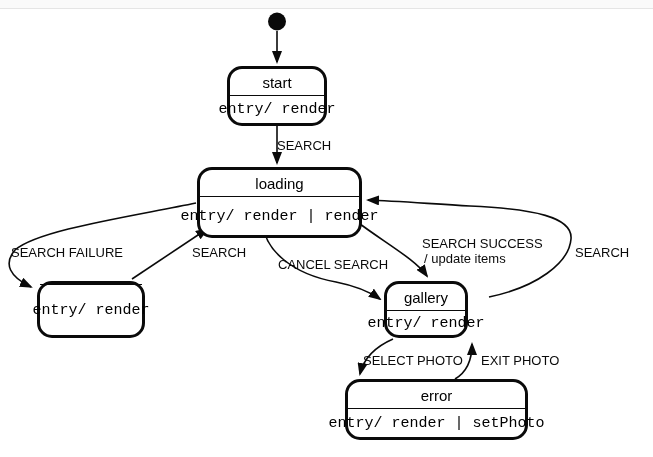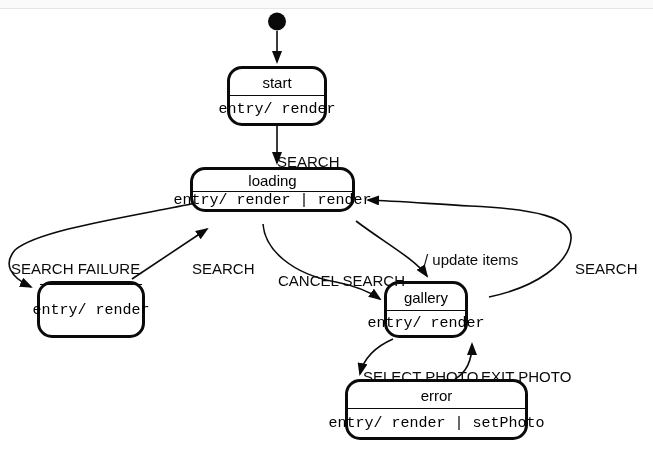--- a/index.html
+++ b/index.html
@@ -19,21 +19,21 @@
   }
   .state-title{
     height:26px;display:flex;align-items:center;justify-content:center;
     font-size:15px;white-space:nowrap;
   }
   .state-entry{
     flex:1;border-top:1.5px solid #0a0a0a;display:flex;align-items:center;
     justify-content:center;font-size:15px;white-space:nowrap;padding:0 2px;font-family:Liberation Mono, monospace;
   }
   .edge-label{
-    position:absolute;font-size:15px;line-height:15px;color:#0a0a0a;white-space:nowrap;margin-top:16px;
+    position:absolute;font-size:13px;line-height:15px;color:#0a0a0a;white-space:nowrap;
   }
 </style>
 </head>
 <body>
 
 <div class="canvas">
 
   <div class="top-strip"></div>
 
   <svg class="edges" width="653" height="457" viewBox="0 0 653 457">
@@ -54,21 +54,21 @@
     <path class="edge" d="M489,297 C537,287 569,263 571,239 C573,217 534,209 470,206 C434,204 396,201 368,200" marker-end="url(#arrow)"></path>
     <path class="edge" d="M393,339 C377,346 364,357 360,374" marker-end="url(#arrow)"></path>
     <path class="edge" d="M455,379 C467,372 472,361 472,344" marker-end="url(#arrow)"></path>
   </svg>
 
   <div class="state" style="left:227px;top:66px;width:100px;height:60px">
     <div class="state-title">start</div>
     <div class="state-entry">entry/ render</div>
   </div>
 
-  <div class="state" style="left:190px;top:167px;width:165px;height:45px">
+  <div class="state" style="left:197px;top:167px;width:165px;height:71px">
     <div class="state-title">loading</div>
     <div class="state-entry">entry/ render | render</div>
   </div>
 
   <div class="state" style="left:37px;top:281px;width:108px;height:57px">
     <div class="state-entry">entry/ render</div>
   </div>
 
   <div class="state" style="left:384px;top:281px;width:84px;height:57px">
     <div class="state-title">gallery</div>
@@ -82,20 +82,21 @@
 
   <div class="edge-label" style="left:277px;top:138px">SEARCH</div>
 
   <div class="edge-label" style="left:11px;top:245px">SEARCH FAILURE</div>
 
   <div class="edge-label" style="left:192px;top:245px">SEARCH</div>
 
   <div class="edge-label" style="left:278px;top:257px">CANCEL SEARCH</div>
 
   <div class="edge-label" style="left:422px;top:236px">
+    <div>SEARCH SUCCESS</div>
     <div style="padding-left:2px">/ update items</div>
   </div>
 
   <div class="edge-label" style="left:575px;top:245px">SEARCH</div>
 
   <div class="edge-label" style="left:363px;top:353px">SELECT PHOTO</div>
 
   <div class="edge-label" style="left:481px;top:353px">EXIT PHOTO</div>
 
 </div>

